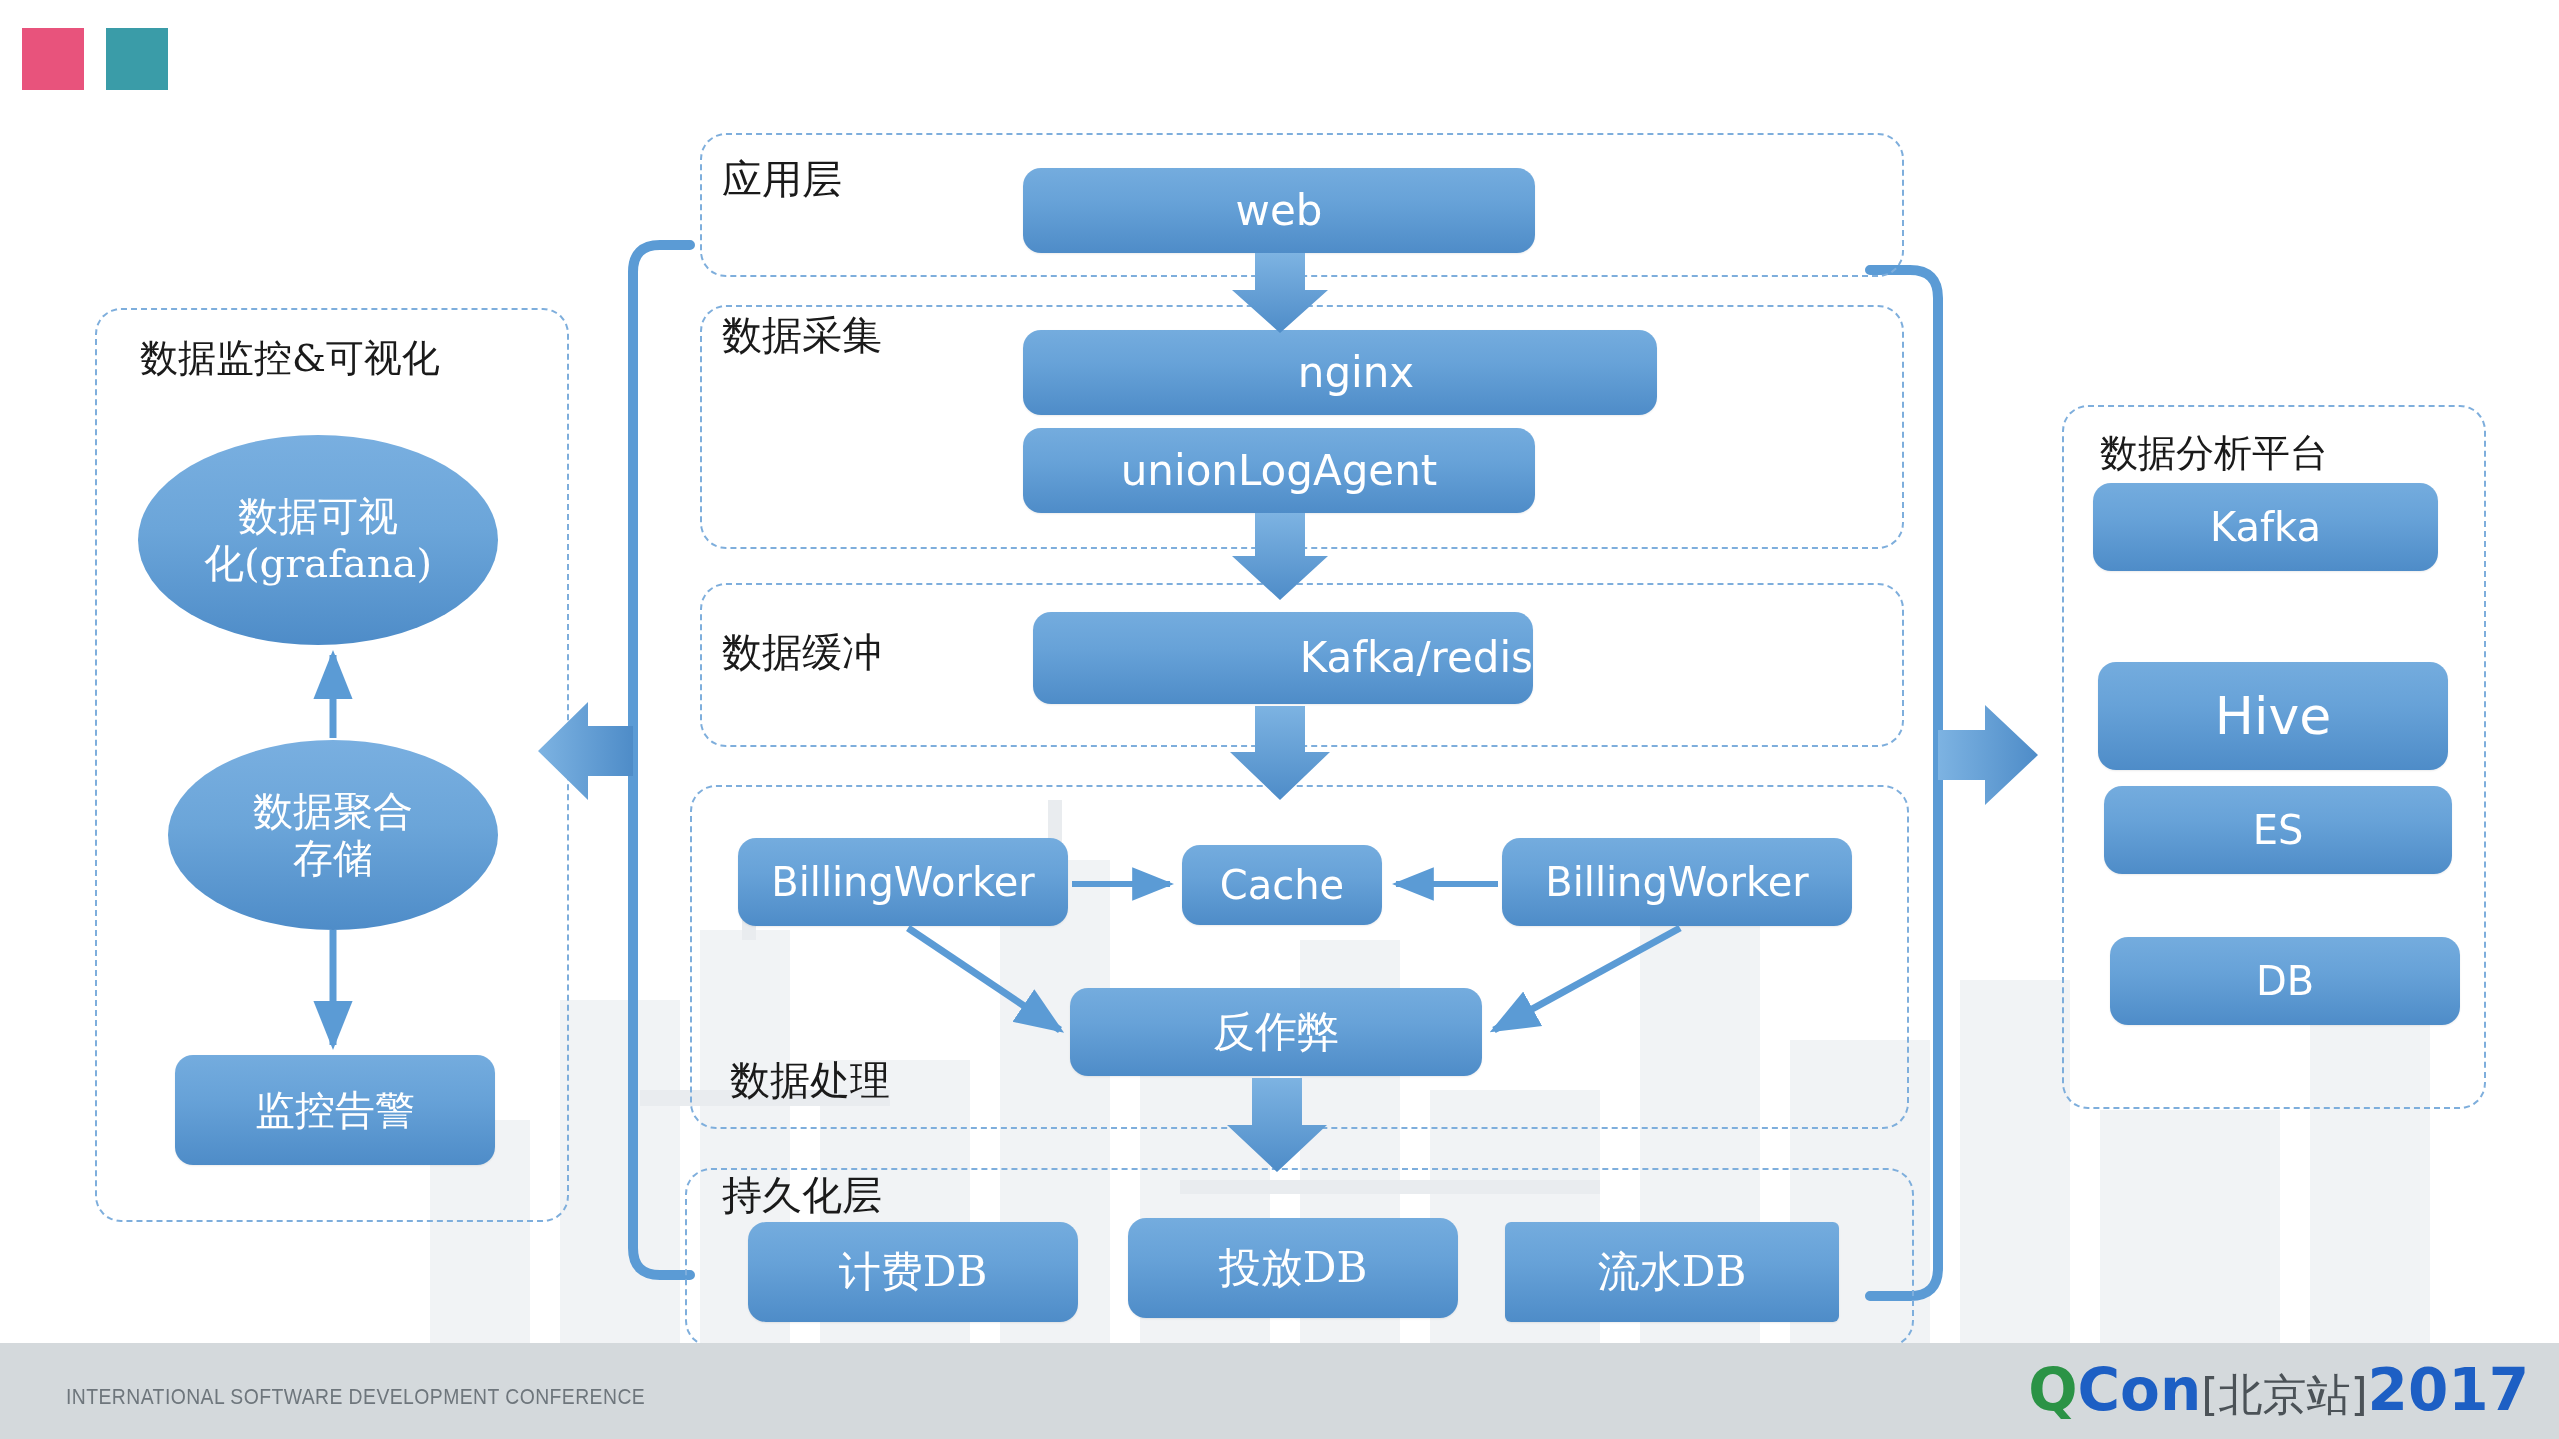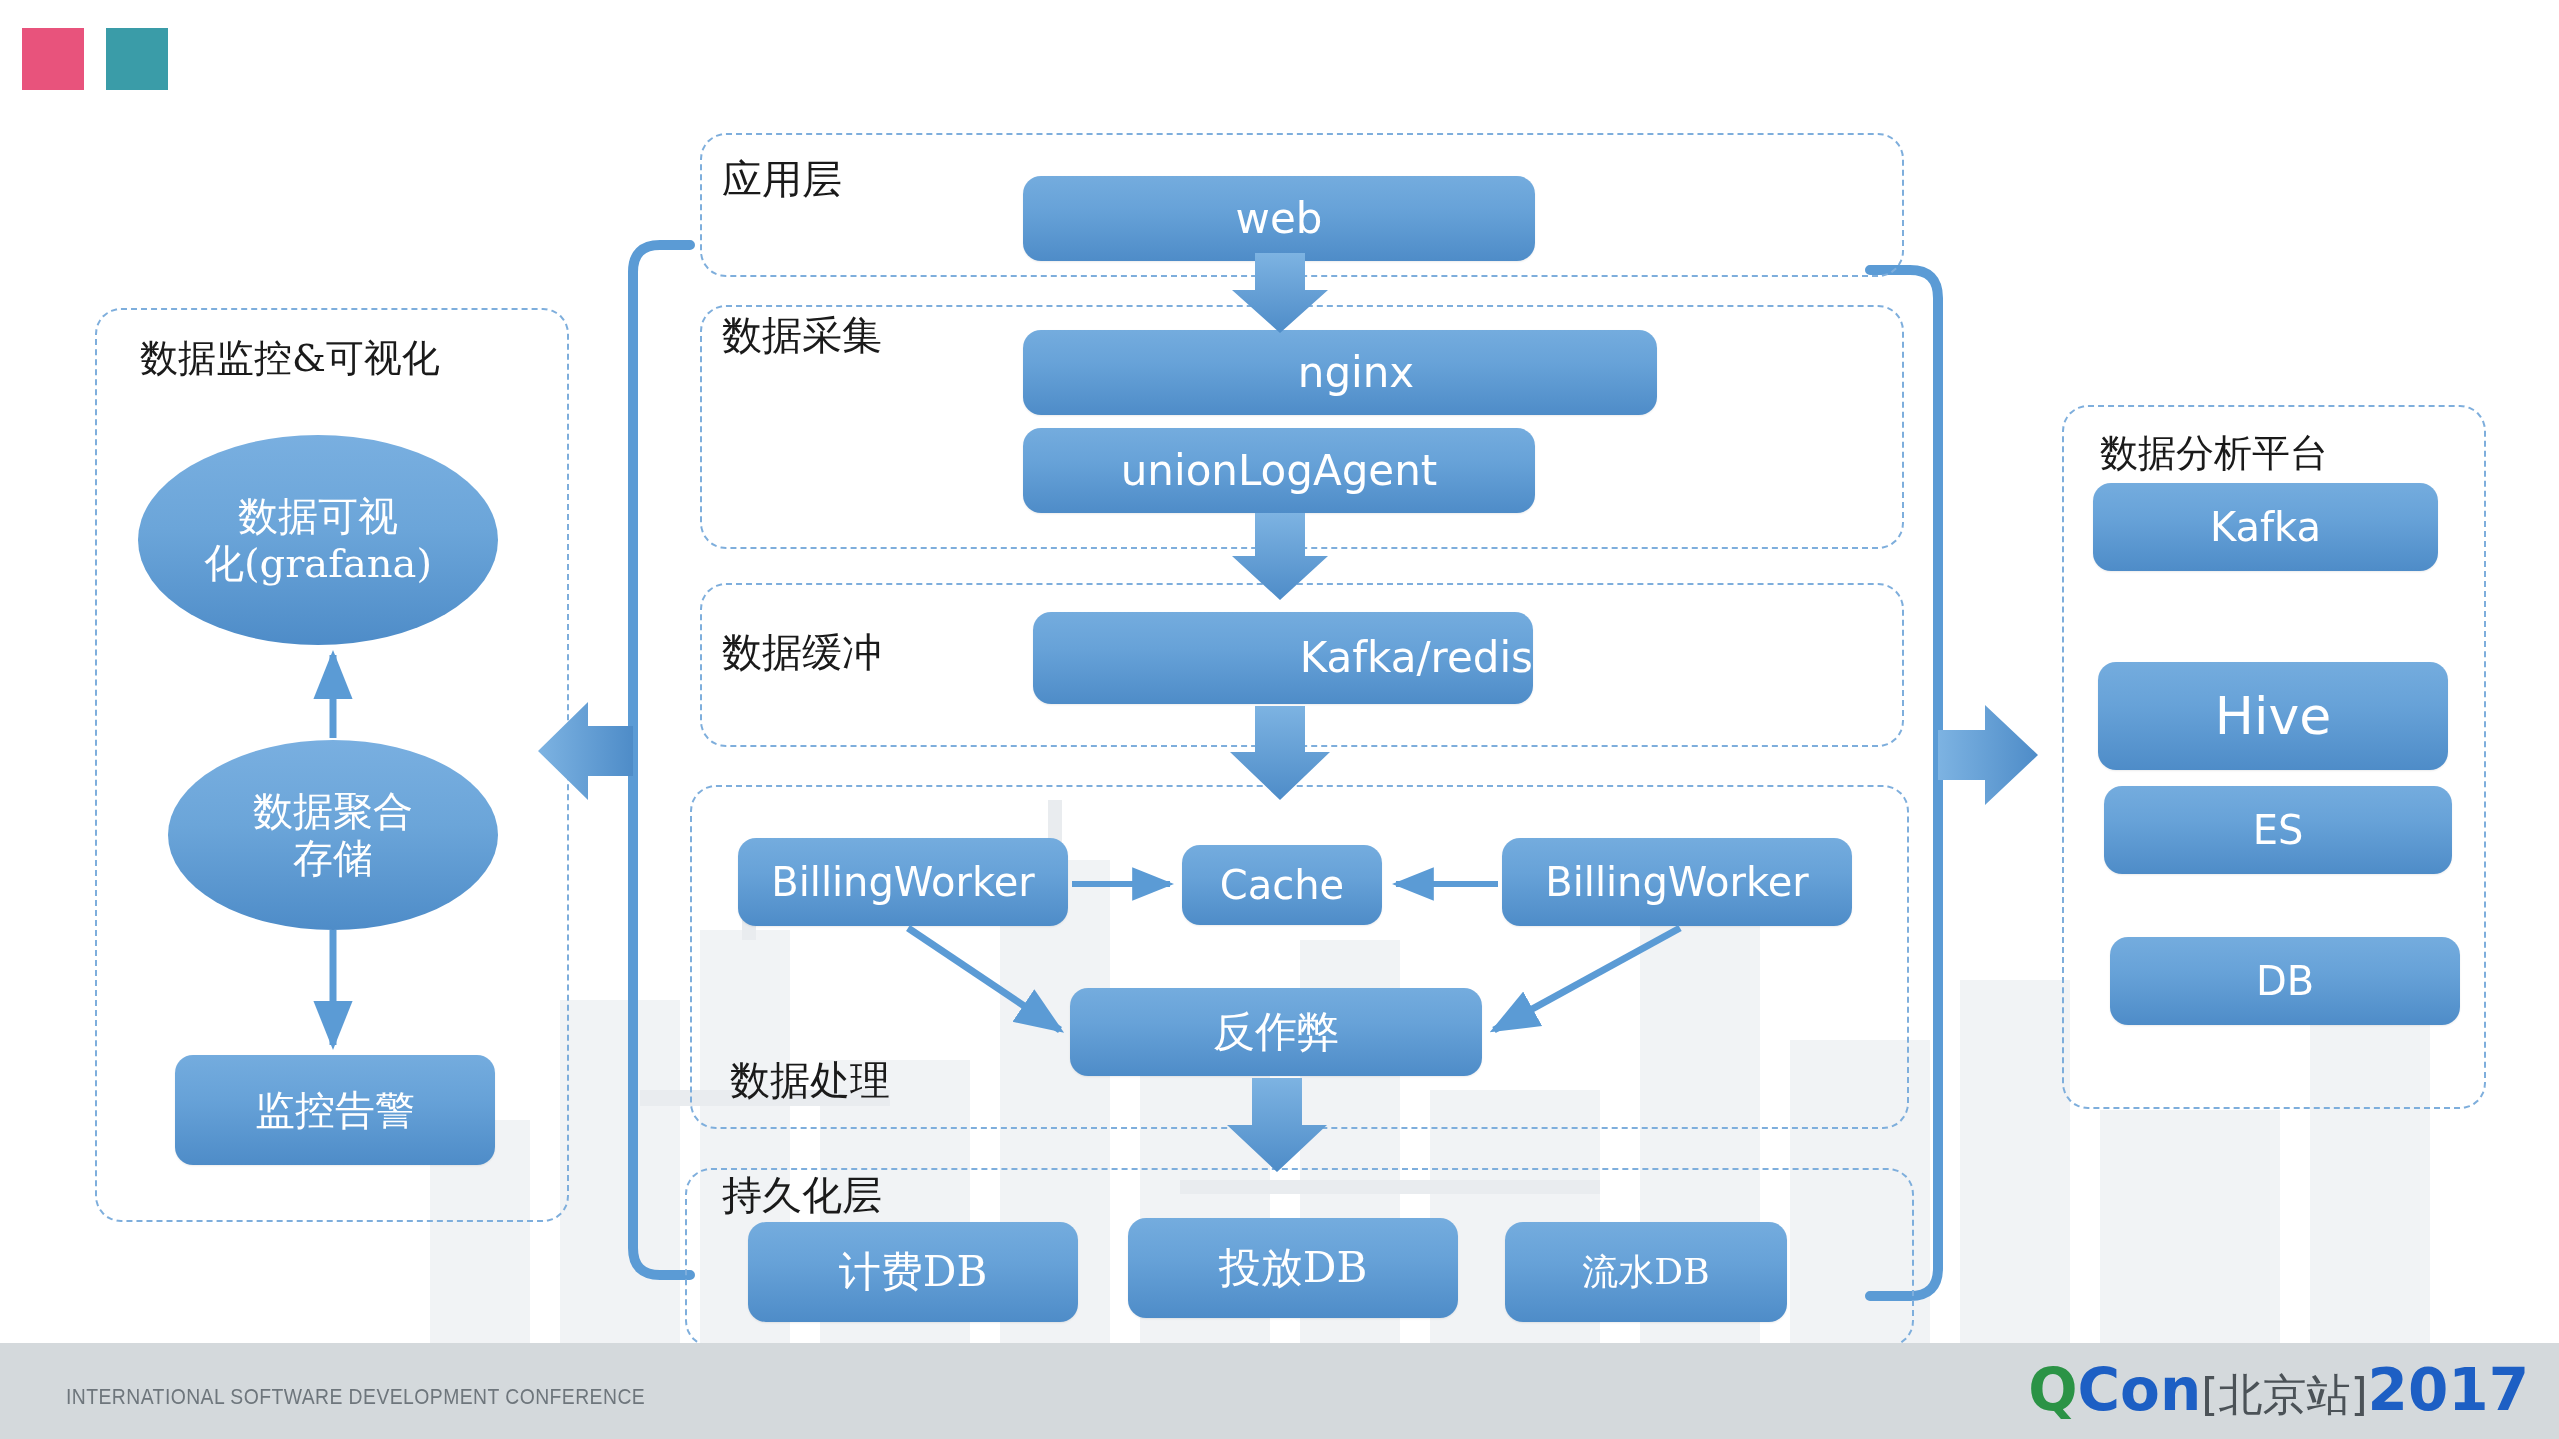--- a/index.html
+++ b/index.html
@@ -149,21 +149,21 @@
 </div>
 <div class="node lat" style="left:2104px;top:786px;width:348px;height:88px;font-size:40px;">
   <span>ES</span>
 </div>
 <div class="node lat" style="left:2110px;top:937px;width:350px;height:88px;font-size:40px;">
   <span>DB</span>
 </div>
 
 <div class="dashbox" style="left:700px;top:133px;width:1200px;height:140px;"></div>
 <div class="layer-label" style="left:722px;top:152px;">应用层</div>
-<div class="node lat" style="left:1023px;top:176px;width:512px;height:85px;font-size:42px;">
+<div class="node lat" style="left:1023px;top:168px;width:512px;height:85px;font-size:42px;">
   <span>web</span>
 </div>
 
 <div class="dashbox" style="left:700px;top:305px;width:1200px;height:240px;"></div>
 <div class="layer-label" style="left:722px;top:308px;">数据采集</div>
 <div class="node lat" style="left:1023px;top:330px;width:602px;height:85px;font-size:42px;padding-left:32px;">
   <span>nginx</span>
 </div>
 <div class="node lat" style="left:1023px;top:428px;width:512px;height:85px;font-size:42px;">
   <span>unionLogAgent</span>
@@ -191,21 +191,21 @@
 </div>
 
 <div class="dashbox" style="left:685px;top:1168px;width:1225px;height:175px;"></div>
 <div class="layer-label" style="left:722px;top:1168px;">持久化层</div>
 <div class="node han" style="left:748px;top:1222px;width:330px;height:100px;font-size:42px;">
   <span>计费DB</span>
 </div>
 <div class="node han" style="left:1128px;top:1218px;width:330px;height:100px;font-size:42px;">
   <span>投放DB</span>
 </div>
-<div class="node han" style="left:1505px;top:1222px;width:282px;height:100px;font-size:36px;">
+<div class="node han" style="left:1505px;top:1222px;width:334px;height:100px;font-size:42px;border-radius:6px;">
   <span>流水DB</span>
 </div>
 
 <svg id="arrows" class="lay" viewBox="0 0 2559 1439">
   <defs>
     <linearGradient id="ag" x1="0" y1="0" x2="0" y2="1">
       <stop offset="0%" stop-color="#7DB3E2"></stop>
       <stop offset="100%" stop-color="#4E8CC8"></stop>
     </linearGradient>
     <linearGradient id="ah" x1="0" y1="0" x2="1" y2="0">

